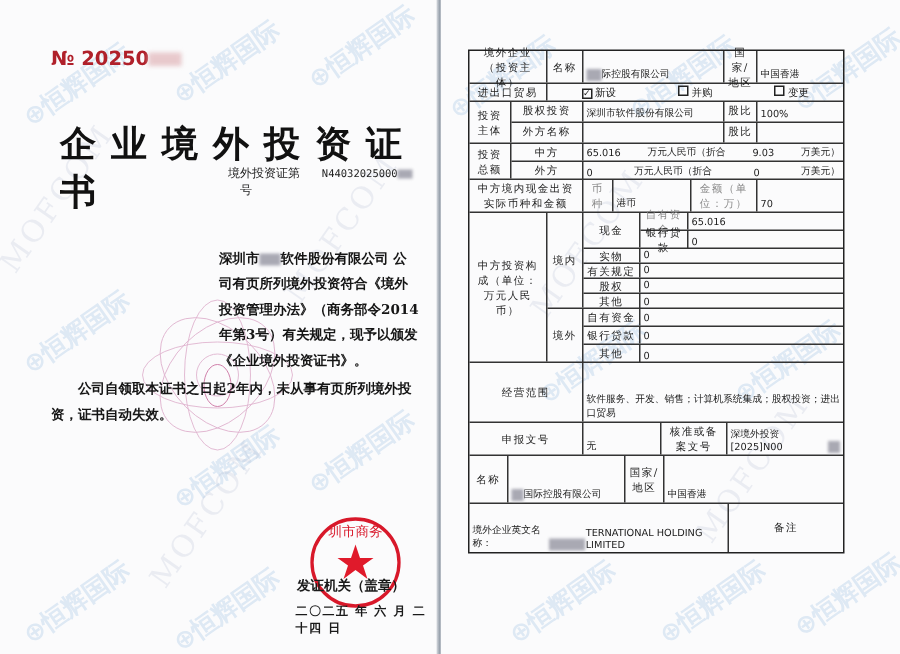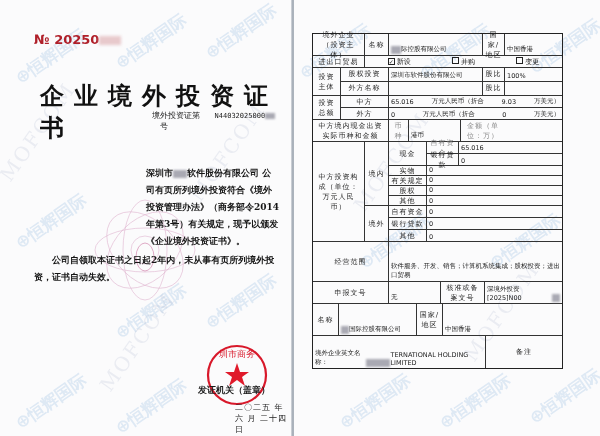--- a/index.html
+++ b/index.html
@@ -29,21 +29,21 @@
 
   .body-text { position: absolute; left: 34px; top: 165px; width: 246px; font-size: 9px; font-weight: bold; line-height: 17px; color: #151515; }
   .body-text p { text-indent: 18px; margin-bottom: 2px; }
   .body-text p.first { text-indent: 0; padding-left: 112px; }
   .blurbox { display: inline-block; width: 14px; height: 8px; background: #a9a9b3; filter: blur(1px); vertical-align: middle; }
 
   .rosette { position: absolute; left: 90px; top: 195px; width: 110px; height: 110px; pointer-events: none; }
 
   .seal { position: absolute; left: 205px; top: 343px; width: 64px; height: 64px; }
   .issuer { position: absolute; left: 198px; top: 384px; font-size: 9px; font-weight: bold; }
-  .issue-date { position: absolute; left: 197px; top: 402px; font-size: 8px; font-weight: normal; letter-spacing: 1px; margin-left: 38px; }
+  .issue-date { position: absolute; left: 197px; top: 402px; font-size: 8px; font-weight: bold; letter-spacing: 1px; }
 
   
   .form { position: absolute; left: 18px; top: 33px; width: 251px; border: 1.2px solid #222; font-size: 7px; color: #1b1b1b; }
   .row { display: flex; border-bottom: 0.8px solid #333; }
   .row:last-child { border-bottom: none; }
   .cell { border-right: 0.8px solid #333; padding: 1px 2px; display: flex; align-items: center; }
   .cell:last-child { border-right: none; }
   .lbl { justify-content: center; text-align: center; font-family: "DejaVu Serif", serif; letter-spacing: 1px; }
   .val { font-family: "DejaVu Sans", sans-serif; font-size: 6.5px; align-items: flex-end; }
   .muted { color: #888; }
@@ -186,20 +186,21 @@
           </div>
         </div>
       </div>
     </div>
 
     <div class="row" style="height:22px">
       <div class="cell lbl" style="width:76px">中方境内现金出资实际币种和金额</div>
       <div class="cell lbl muted" style="width:20px">币种</div>
       <div class="cell val" style="width:52px">港币</div>
       <div class="cell lbl muted" style="width:44px">金额（单位：万）</div>
+      <div class="cell val" style="flex:1">70</div>
     </div>
 
     <div class="row" style="height:100px">
       <div class="cell lbl" style="width:52px">中方投资构成（单位：万元人民币）</div>
       <div class="col" style="flex:1">
         <div class="sub" style="height:64px">
           <div class="cell lbl" style="width:24px">境内</div>
           <div class="col" style="flex:1">
             <div class="sub" style="height:24px">
               <div class="cell lbl" style="width:38px">现金</div>

